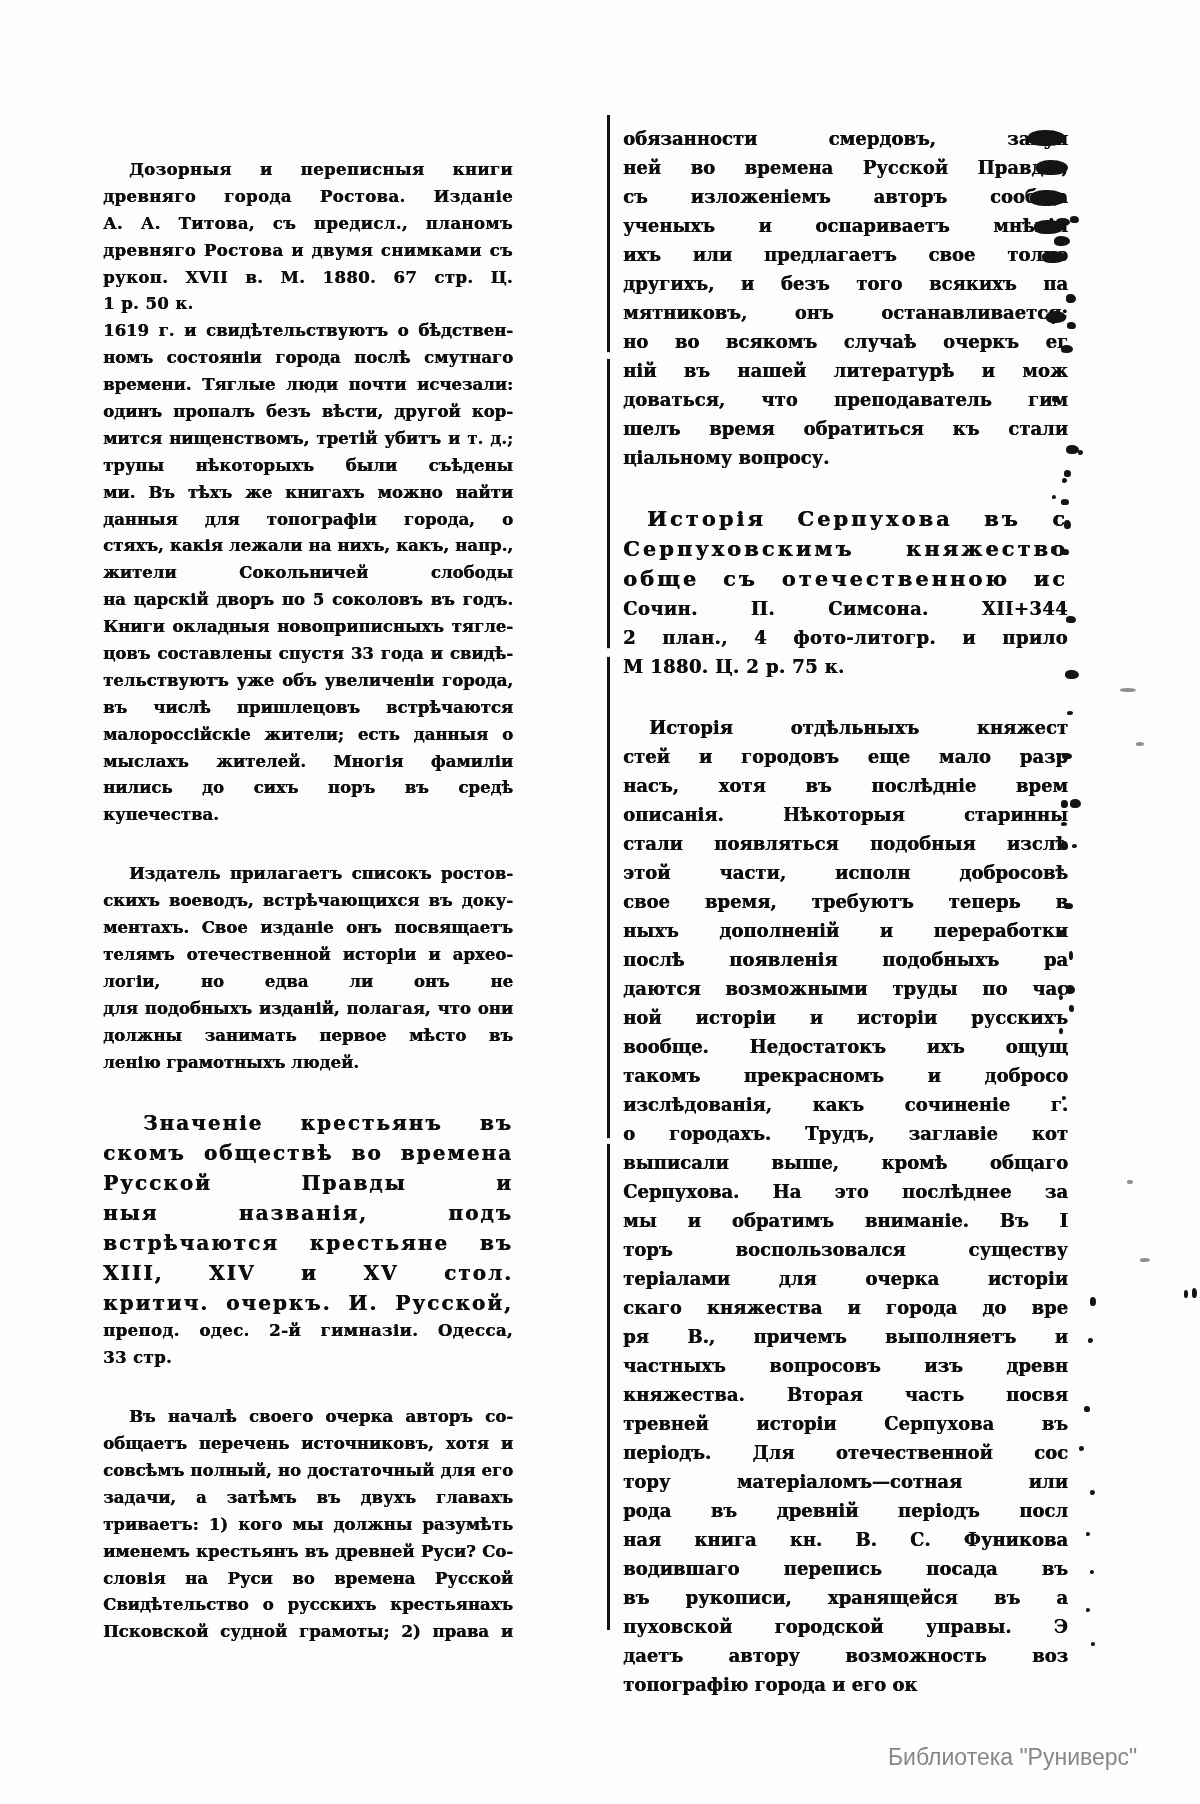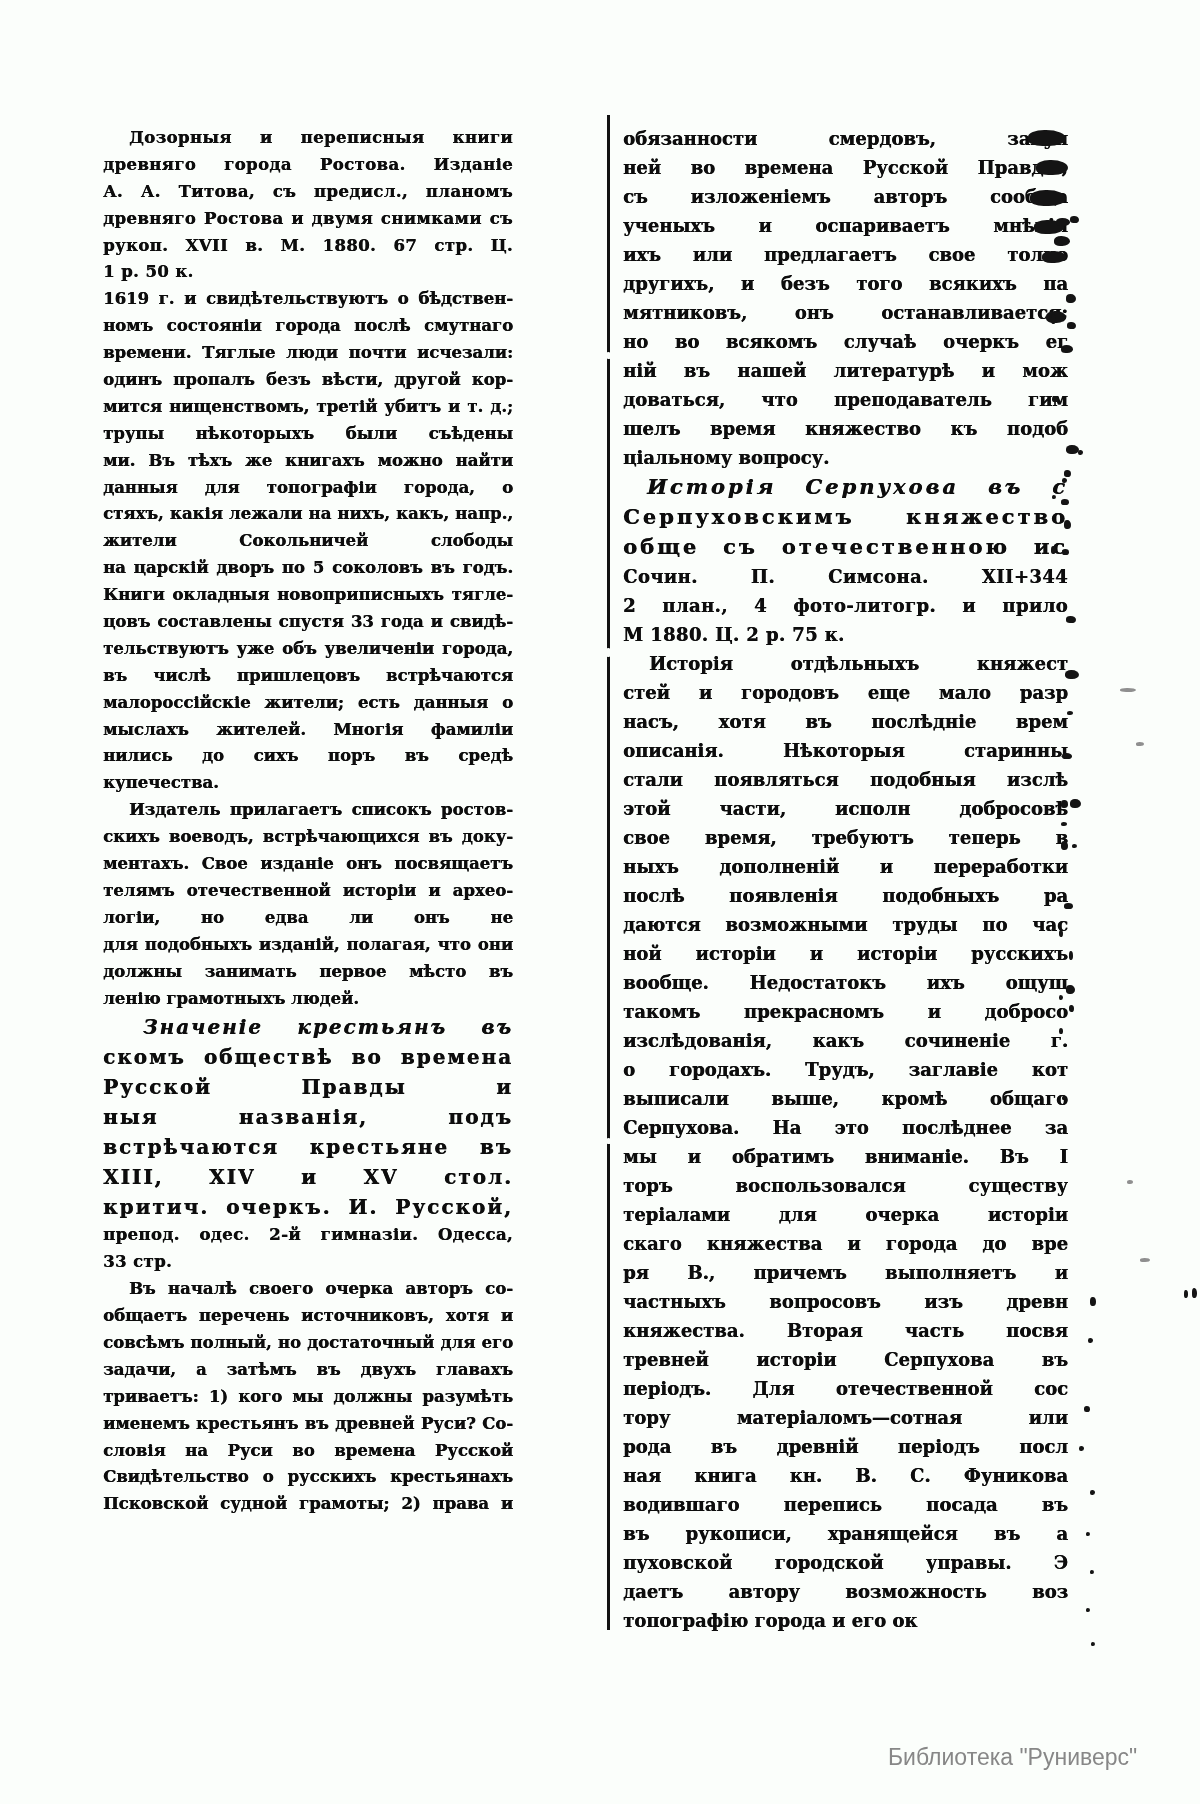--- a/index.html
+++ b/index.html
@@ -20,26 +20,26 @@
     font-size:16.5px;
     line-height:26.9px;height:26.9px;
     text-align:justify;
     -moz-text-align-last:justify;
     text-align-last:justify;
     overflow:hidden;
     text-shadow:0.4px 0 0 currentColor;
   }
   .col-right .ln{font-size:18px;line-height:29px;height:29px;}
 
-  .ln.indent{text-indent:26px;}
+  .ln.indent{text-indent:26px;margin-top:32px;}
   .ln.end{text-align-last:left;-moz-text-align-last:left;}
 
   .ln.title{font-size:20px;letter-spacing:2px;line-height:30px;height:30px;}
   .col-right .ln.title{font-size:21px;letter-spacing:3px;line-height:30px;height:30px;}
-  .ln.title.indent{text-indent:40px;font-style:italic;}
+  .ln.title.indent{text-indent:40px;}
   .col-right .ln.title.indent{text-indent:24px;}
 
   .ln.tsmall{letter-spacing:0.4px;}
 
   .divider{
     position:absolute;
     left:607px;top:115px;
     width:2.5px;height:1515px;
     background:#121212;
   }
@@ -116,21 +116,21 @@
       <div class="ln">обязанности смердовъ, закуп</div>
       <div class="ln">ней во времена Русской Правды;</div>
       <div class="ln">съ изложеніемъ авторъ сообща</div>
       <div class="ln">ученыхъ и оспариваетъ мнѣнія</div>
       <div class="ln">ихъ или предлагаетъ свое толко</div>
       <div class="ln">другихъ, и безъ того всякихъ па</div>
       <div class="ln">мятниковъ, онъ останавливается;</div>
       <div class="ln">но во всякомъ случаѣ очеркъ ег</div>
       <div class="ln">ній въ нашей литературѣ и мож</div>
       <div class="ln">доваться, что преподаватель гим</div>
-      <div class="ln">шелъ время княжество къ подоб</div>
+      <div class="ln">шелъ время обратиться къ стали</div>
       <div class="ln end">ціальному вопросу.</div>
       <div class="ln title indent">Исторія Серпухова въ с</div>
       <div class="ln title">Серпуховскимъ княжество</div>
       <div class="ln title">обще съ отечественною ис</div>
       <div class="ln tsmall">Сочин. П. Симсона. XII+344</div>
       <div class="ln tsmall">2 план., 4 фото-литогр. и прило</div>
       <div class="ln tsmall end">М 1880. Ц. 2 р. 75 к.</div>
       <div class="ln indent">Исторія отдѣльныхъ княжест</div>
       <div class="ln">стей и городовъ еще мало разр</div>
       <div class="ln">насъ, хотя въ послѣдніе врем</div>

